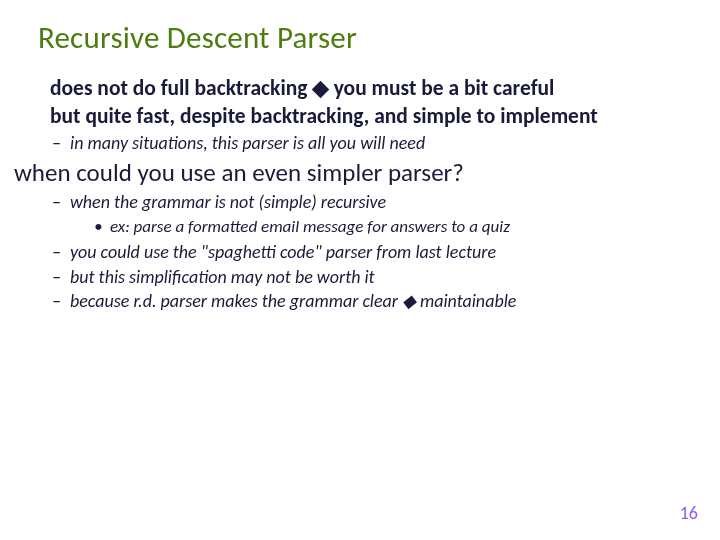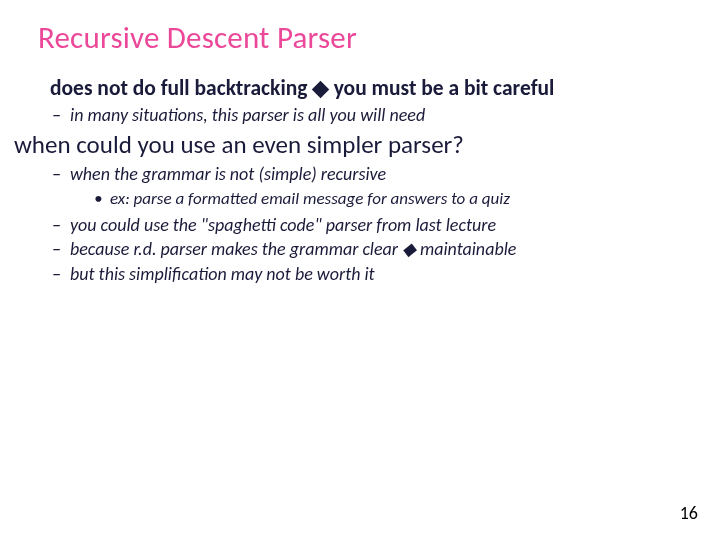--- a/index.html
+++ b/index.html
@@ -15,21 +15,21 @@
   .slide {
     position: relative;
     width: 720px;
     height: 540px;
     box-sizing: border-box;
     padding: 18px 14px 0 14px;
   }
   .title {
     font-size: 31px;
     font-weight: 400;
-    color: #ec4899;
+    color: #4d7c0f;
     margin: 0 0 20px 24px;
     letter-spacing: 0.2px;
   }
   .lvl1 {
     font-size: 25px;
     font-weight: 400;
     margin: 4px 0 2px 0;
     line-height: 1.22;
   }
   .lvl2 {
@@ -58,47 +58,48 @@
   }
   .dot {
     display: inline-block;
     width: 16px;
   }
   .page-num {
     position: absolute;
     right: 22px;
     bottom: 16px;
     font-size: 18px;
-    color: #000000;
+    color: #8b5cf6;
   }
 </style>
 </head>
 <body>
 
 <div class="slide">
 
   <div class="title">Recursive Descent Parser</div>
 
   <div class="lvl2">does not do full backtracking  ◆  you must be a bit careful</div>
+  <div class="lvl2">but quite fast, despite backtracking, and simple to implement</div>
 
   <div class="lvl2dash">
     <span class="dash">–</span><span>in many situations, this parser is all you will need</span>
   </div>
 
   <div class="lvl1">when could you use an even simpler parser?</div>
   <div class="lvl2dash">
     <span class="dash">–</span><span>when the grammar is not (simple) recursive</span>
   </div>
   <div class="lvl3bullet">
     <span class="dot">•</span><span>ex: parse a formatted email message for answers to a quiz</span>
   </div>
   <div class="lvl2dash">
     <span class="dash">–</span><span>you could use the "spaghetti code" parser from last lecture</span>
   </div>
   <div class="lvl2dash">
-    <span class="dash">–</span><span>because r.d. parser makes the grammar clear ◆ maintainable</span>
+    <span class="dash">–</span><span>but this simplification may not be worth it</span>
   </div>
   <div class="lvl2dash">
-    <span class="dash">–</span><span>but this simplification may not be worth it</span>
+    <span class="dash">–</span><span>because r.d. parser makes the grammar clear ◆ maintainable</span>
   </div>
 
   <div class="page-num">16</div>
 </div>
 
 </body></html>

